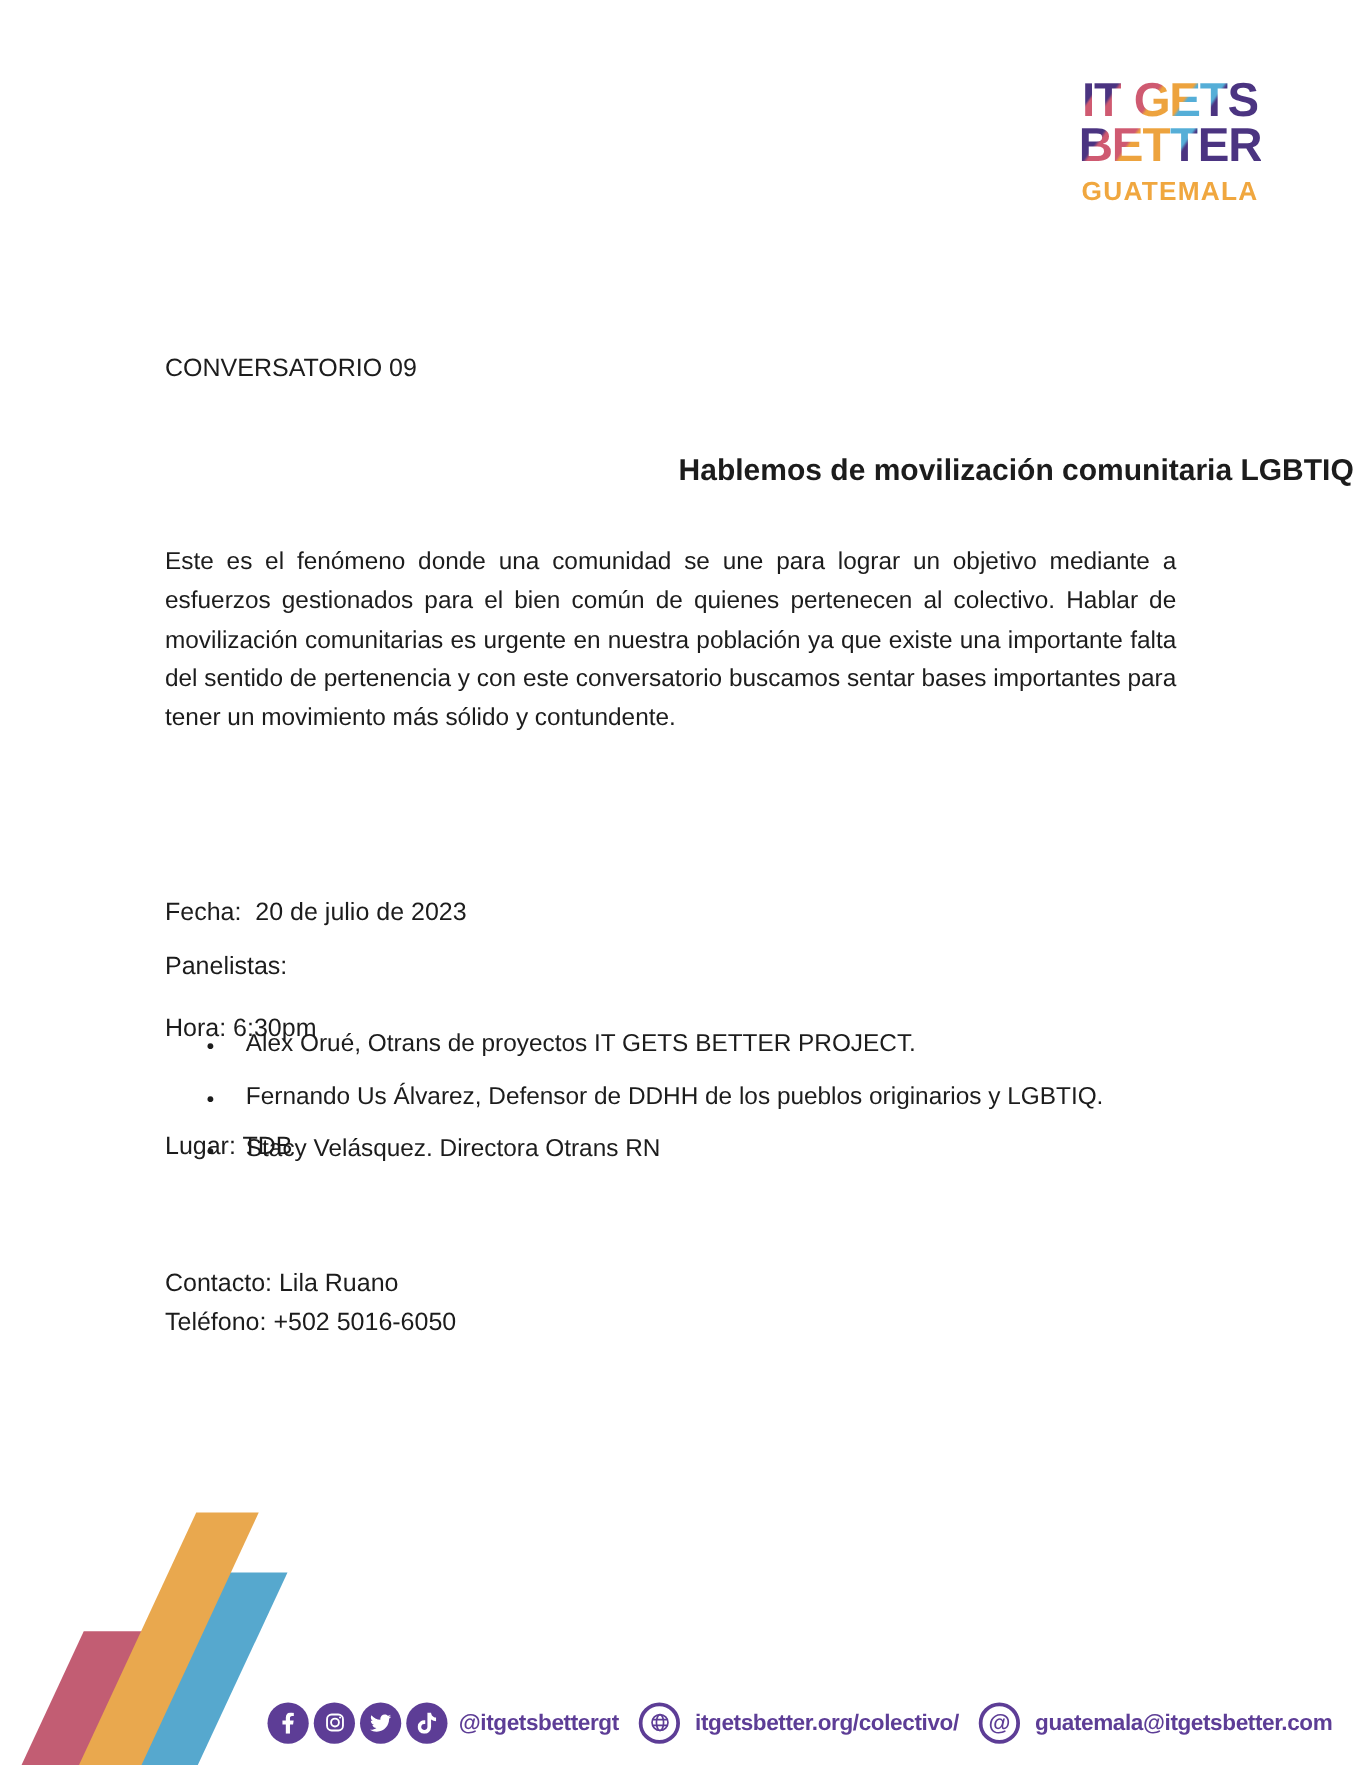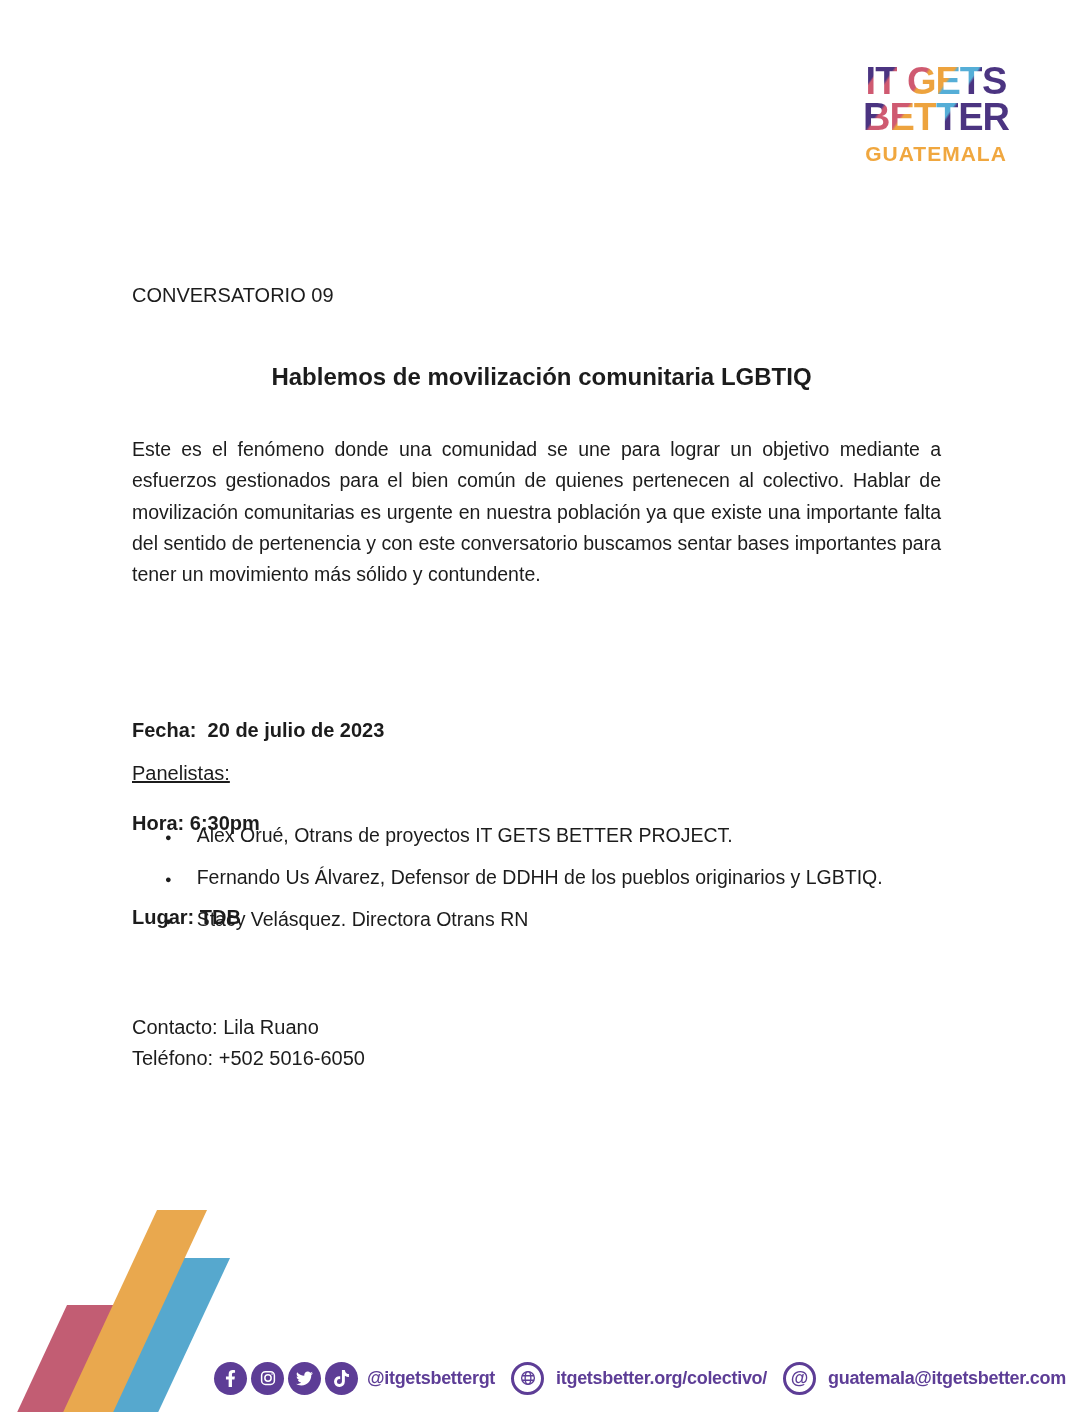--- a/index.html
+++ b/index.html
@@ -29,36 +29,35 @@
     color:var(--guatemala-orange);
   }
 
   
   .kicker {
     position:absolute; left:132px; top:262px;
     font-size:20px;
   }
   .title {
     position:absolute; left:0; right:0; top:341px;
-    margin:0; text-align:center;
+    margin:0; text-align:right;
     font-size:24px; font-weight:bold;
   }
   .para {
     position:absolute; left:132px; top:412px; width:809px;
     margin:0; font-size:19.5px; line-height:31.3px;
     text-align:justify;
   }
   .details {
     position:absolute; left:132px; top:630px;
-    font-size:20px; line-height:31.3px; white-space:pre-wrap;font-weight:bold;
+    font-size:20px; line-height:31.3px; white-space:pre-wrap;
   }
   .panelists-label {
     position:absolute; left:132px; top:740px;
     font-size:20px;
-    text-decoration:underline;
   }
   .panelists {
     position:absolute; left:165px; top:802px;
     margin:0; padding:0; list-style:none;
     font-size:19.5px;
   }
   .panelists li { display:flex; align-items:flex-start; margin-bottom:17px; }
   .panelists .dot { font-size:11px; line-height:24px; margin-right:25px; margin-top:1px; }
   .contact {
     position:absolute; left:132px; top:990px;

